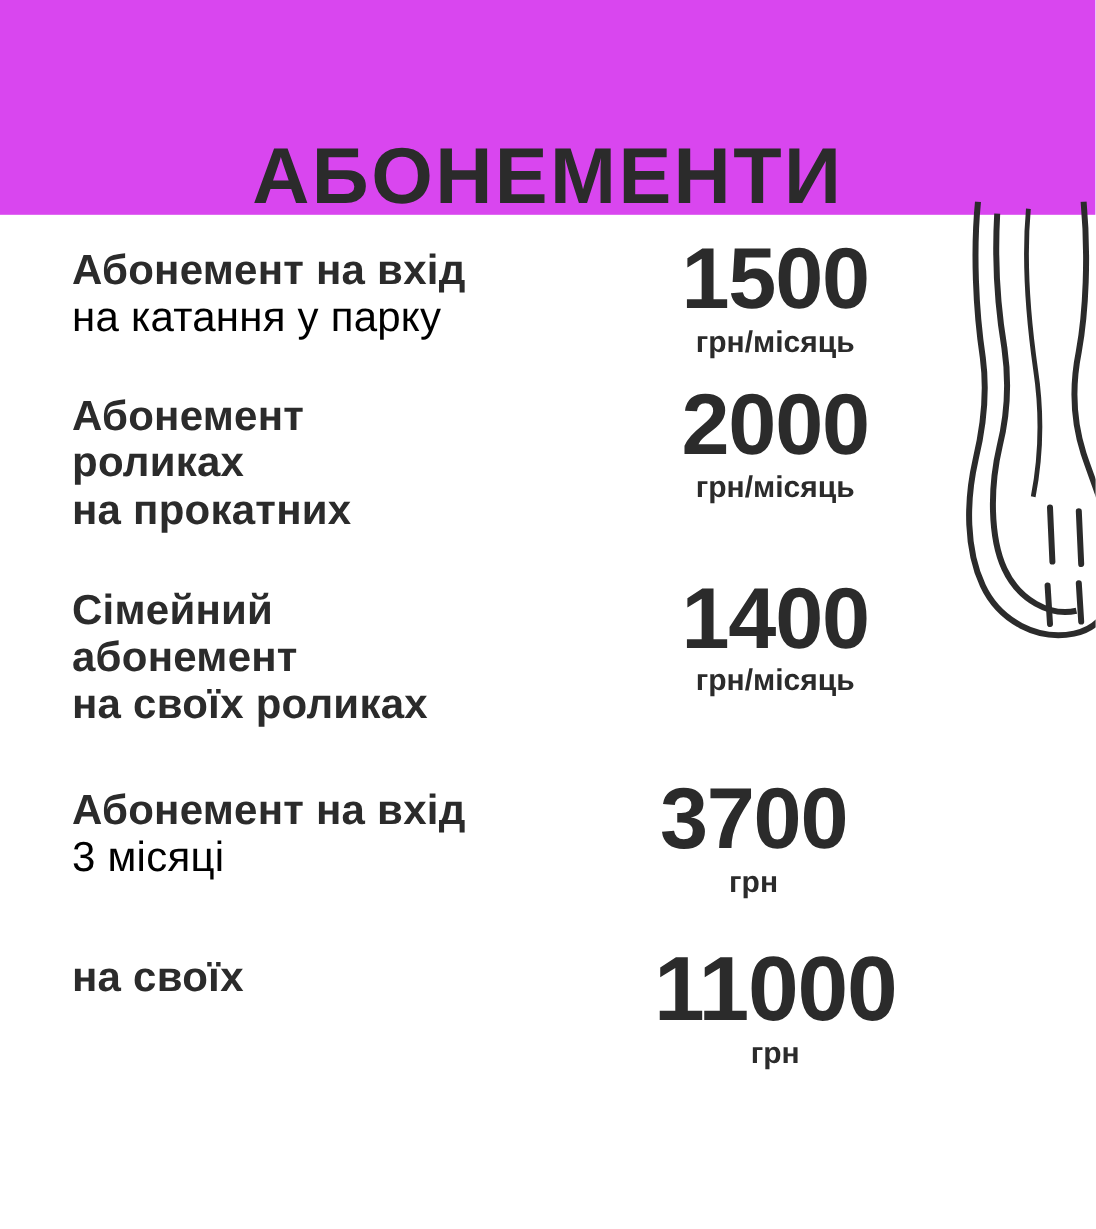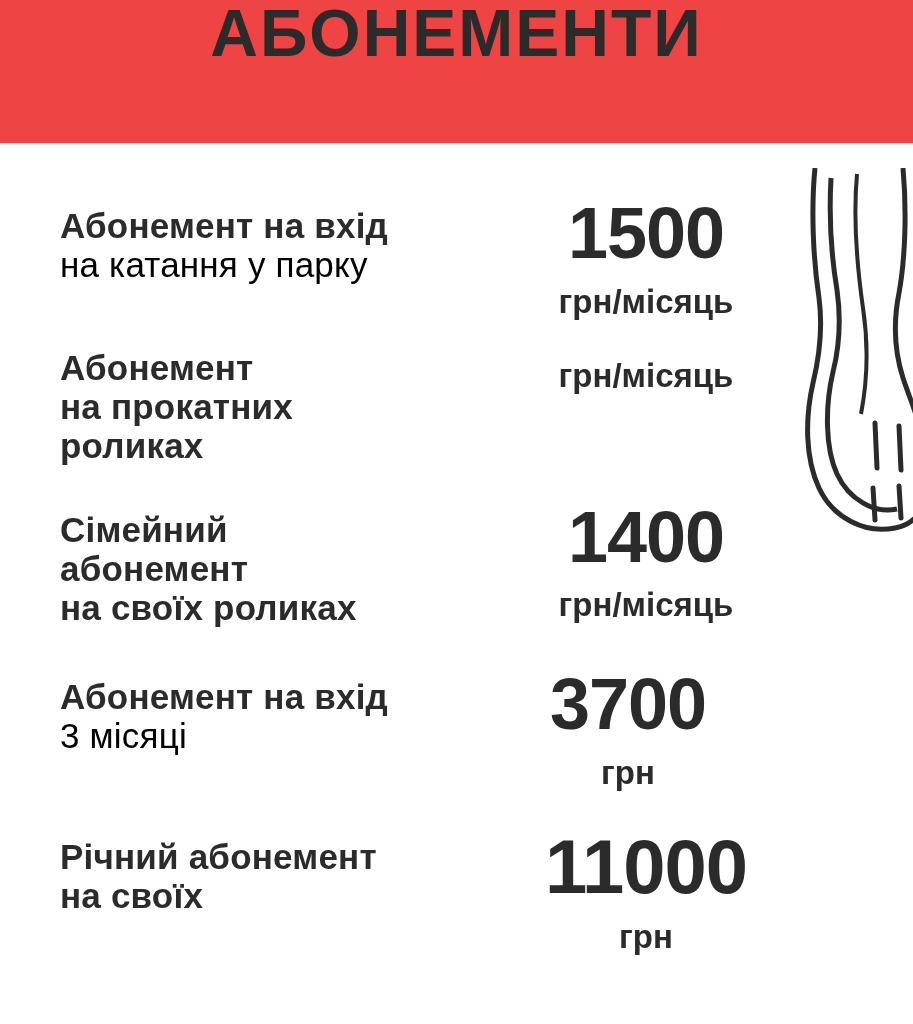--- a/index.html
+++ b/index.html
@@ -22,24 +22,24 @@
     background: #ffffff;
     overflow: hidden;
   }
 
   
   .header-banner {
     position: absolute;
     top: 0;
     left: 0;
     width: 913px;
-    height: 143px;
-    background: #ef4444;
+    height: 179px;
+    background: #d946ef;
     display: flex;
-    align-items: flex-start;
+    align-items: flex-end;
     justify-content: center;
   }
   .header-title {
     font-family: "Liberation Sans", sans-serif;
     font-weight: bold;
     font-size: 66px;
     letter-spacing: 2px;
     color: #2b2b2b;
     text-transform: uppercase;
     line-height: 1;
@@ -106,25 +106,25 @@
   .amount {
     font-weight: bold;
     font-size: 72px;
     line-height: 0.94;
     color: #2b2b2b;
     letter-spacing: -1px;
     display: block;
   }
   .unit {
     font-weight: bold;
-    font-size: 33px;
+    font-size: 25px;
     line-height: 1.1;
     color: #2b2b2b;
     display: block;
-    margin-top: 16px;
+    margin-top: 4px;
   }
 
   
   .row-1 { margin-top: 20px; }
   .row-2 { margin-top: 22px; }
   .row-3 { margin-top: 38px; }
   .row-4 { margin-top: 44px; }
   .row-5 { margin-top: 40px; }
 
   .row-4 .row-right, .row-5 .row-right { padding-right: 110px; }
@@ -159,24 +159,25 @@
       </div>
       <div class="row-right">
         <span class="amount">1500</span>
         <span class="unit">грн/місяць</span>
       </div>
     </div>
 
     <div class="price-row row-2">
       <div class="row-left">
         <div class="label-line bold">Абонемент</div>
+        <div class="label-line bold">роликах</div>
         <div class="label-line bold">на прокатних</div>
-        <div class="label-line bold">роликах</div>
-      </div>
-      <div class="row-right">
+      </div>
+      <div class="row-right">
+        <span class="amount">2000</span>
         <span class="unit">грн/місяць</span>
       </div>
     </div>
 
     <div class="price-row row-3">
       <div class="row-left">
         <div class="label-line bold">Сімейний</div>
         <div class="label-line bold">абонемент</div>
         <div class="label-line bold">на своїх роликах</div>
       </div>
@@ -192,21 +193,20 @@
         <div class="label-line light">3 місяці</div>
       </div>
       <div class="row-right">
         <span class="amount">3700</span>
         <span class="unit">грн</span>
       </div>
     </div>
 
     <div class="price-row row-5">
       <div class="row-left">
-        <div class="label-line bold">Річний абонемент</div>
         <div class="label-line bold">на своїх</div>
       </div>
       <div class="row-right">
         <span class="amount">11000</span>
         <span class="unit">грн</span>
       </div>
     </div>
 
   </div>
 </div>

